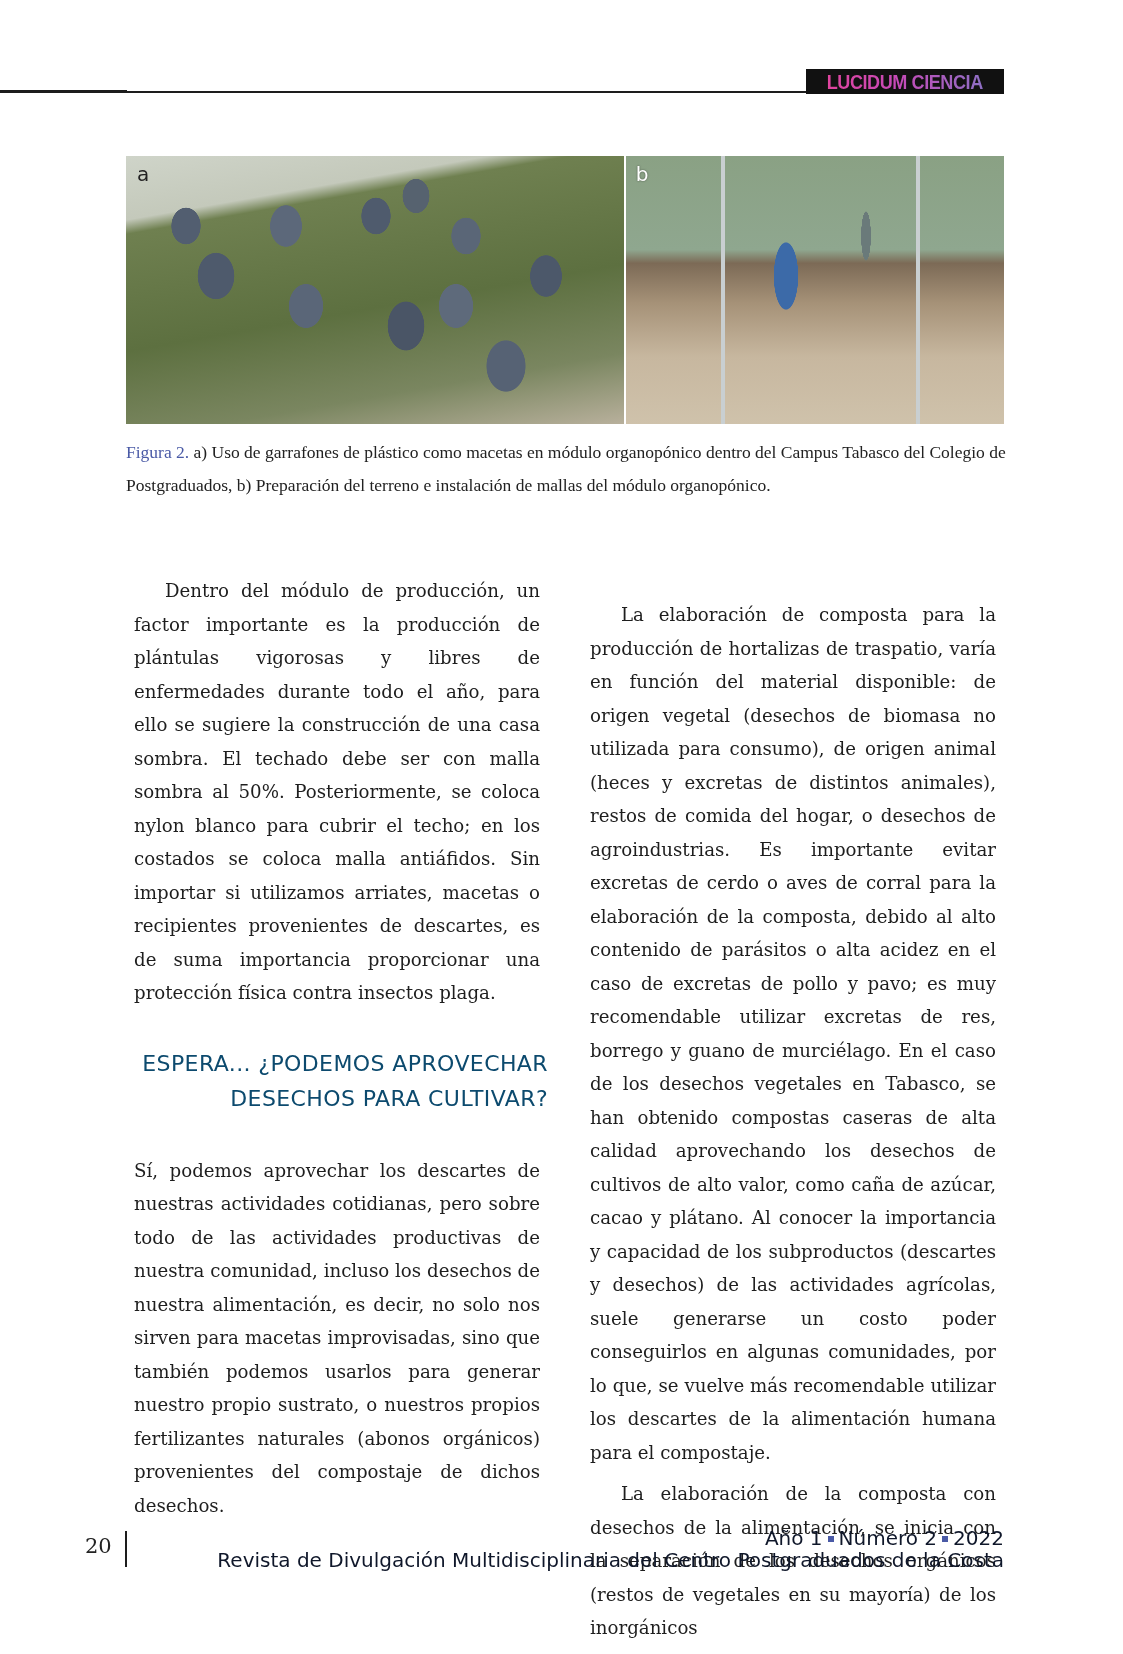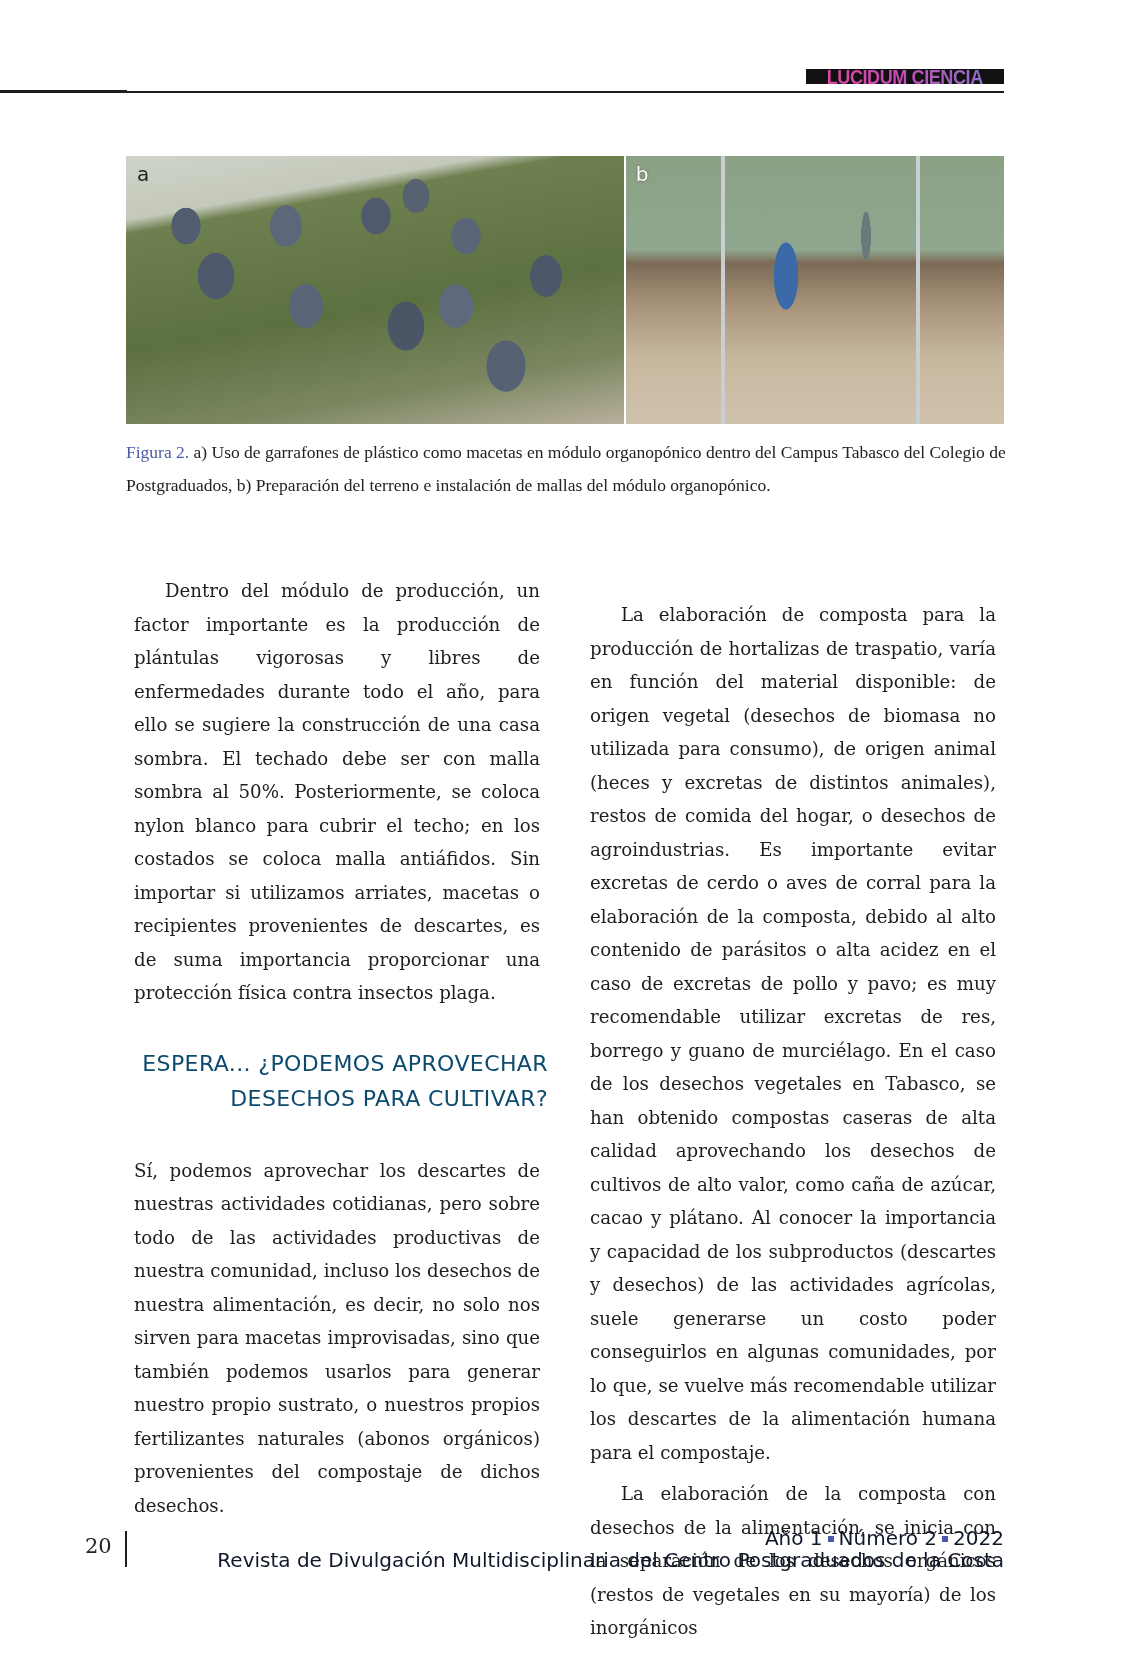--- a/index.html
+++ b/index.html
@@ -1,20 +1,20 @@
 <!DOCTYPE html>
 <html><head>
   <meta charset="utf-8">
   <style>
     html, body { margin: 0; padding: 0; background: #ffffff; }
     body { width: 1123px; height: 1654px; position: relative; overflow: hidden; }
     .rule-thick { position: absolute; left: 0; top: 90px; width: 127px; height: 3px; background: #1d1d1d; }
     .rule-thin { position: absolute; left: 127px; top: 91px; width: 877px; height: 2px; background: #1d1d1d; }
     .logo {
-      position: absolute; left: 806px; top: 69px; width: 198px; height: 15px;
+      position: absolute; left: 806px; top: 69px; width: 198px; height: 25px;
       background: #111; display: flex; align-items: center; justify-content: center;
       font-family: "Liberation Sans", sans-serif; font-weight: bold; font-size: 21px;
       letter-spacing: -0.5px; line-height: 25px;
     }
     .logo span {
       background: linear-gradient(90deg, #e0449e 0%, #c64ab8 45%, #8e6fc4 100%);
       -webkit-background-clip: text; background-clip: text; color: transparent;
       transform: scaleX(0.86); display: inline-block; white-space: nowrap;
     }
     .figure { position: absolute; left: 126px; top: 156px; width: 878px; height: 268px; display: flex; }

